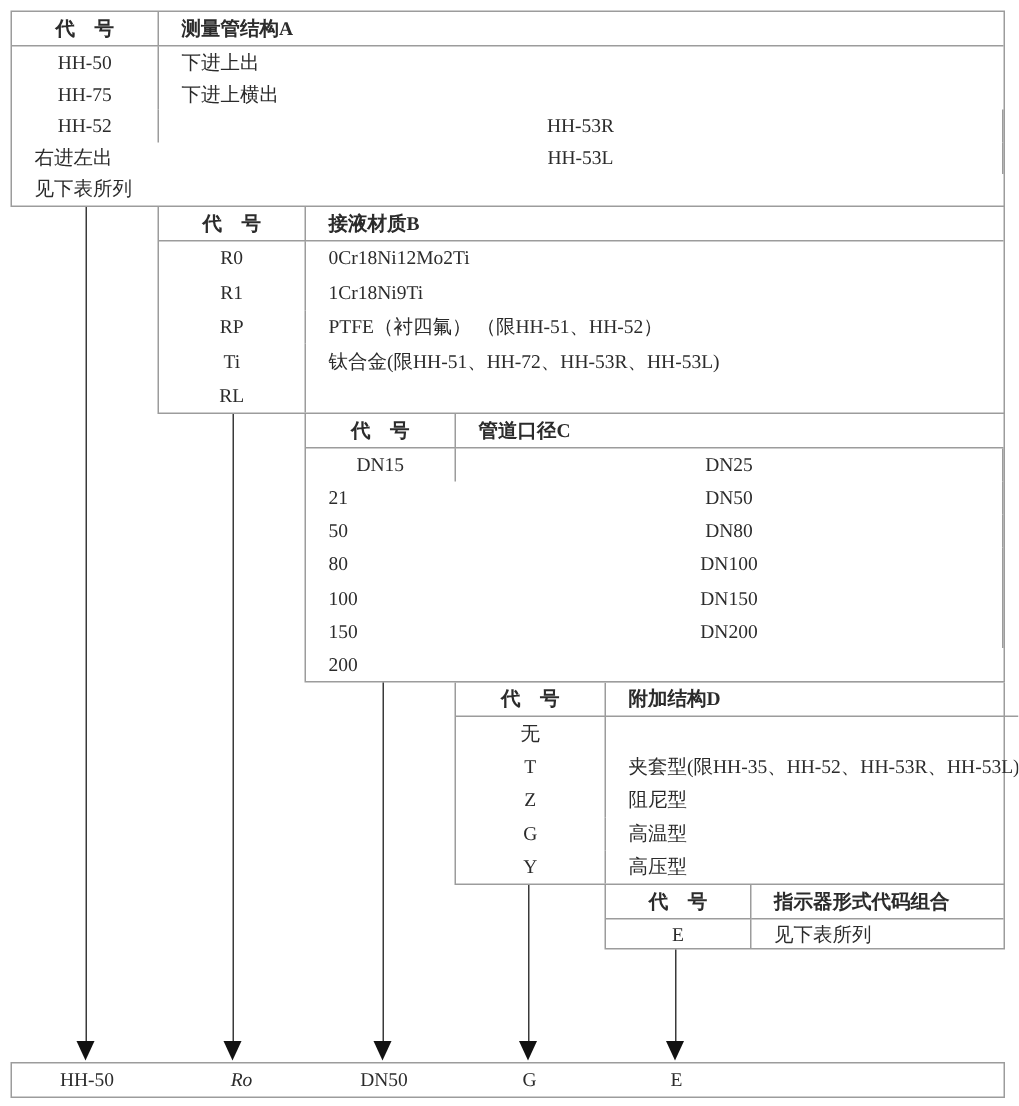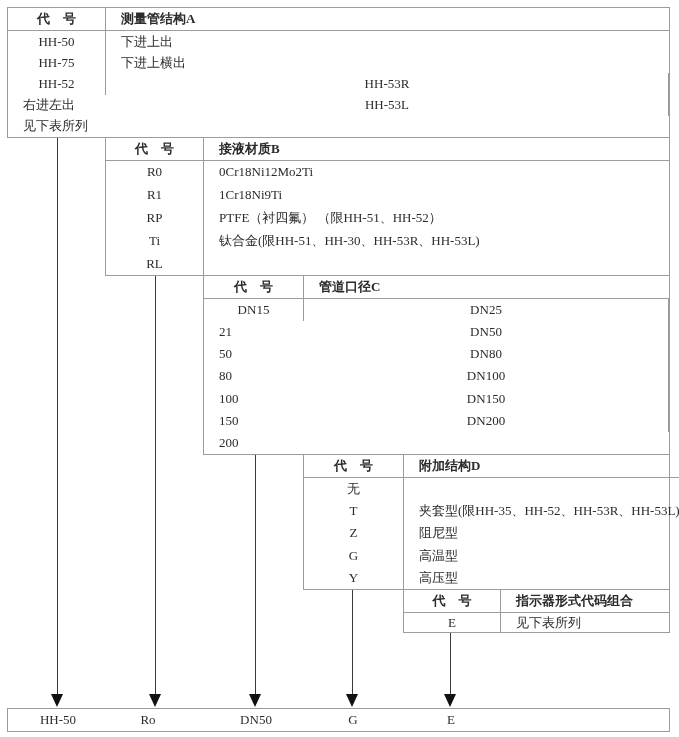--- a/index.html
+++ b/index.html
@@ -109,21 +109,21 @@
     <div class="tbl" style="left: 105px; top: 137px; width: 565px; height: 139px; grid-template-columns: 98px 1fr; grid-template-rows: 23px repeat(5, 1fr);">
       <div class="hcell code">代　号</div>
       <div class="hcell desc">接液材质B</div>
       <div class="cell code">R0</div>
       <div class="cell desc">0Cr18Ni12Mo2Ti</div>
       <div class="cell code">R1</div>
       <div class="cell desc">1Cr18Ni9Ti</div>
       <div class="cell code">RP</div>
       <div class="cell desc">PTFE（衬四氟） （限HH-51、HH-52）</div>
       <div class="cell code">Ti</div>
-      <div class="cell desc">钛合金(限HH-51、HH-30、HH-53R、HH-53L)</div>
+      <div class="cell desc">钛合金(限HH-51、HH-72、HH-53R、HH-53L)</div>
       <div class="cell code">RL</div>
     </div>
     <div class="tbl" style="left: 7px; top: 7px; width: 663px; height: 131px; grid-template-columns: 98px 1fr; grid-template-rows: 23px repeat(5, 1fr);">
       <div class="hcell code">代　号</div>
       <div class="hcell desc">测量管结构A</div>
       <div class="cell code">HH-50</div>
       <div class="cell desc">下进上出</div>
       <div class="cell code">HH-75</div>
       <div class="cell desc">下进上横出</div>
       <div class="cell code">HH-52</div>
@@ -140,19 +140,19 @@
   <div class="connector" style="left:450px;top:633px;height:61px;"></div>
 
   <div class="arrowhead" style="left:51px;top:694px;"></div>
   <div class="arrowhead" style="left:149px;top:694px;"></div>
   <div class="arrowhead" style="left:249px;top:694px;"></div>
   <div class="arrowhead" style="left:346px;top:694px;"></div>
   <div class="arrowhead" style="left:444px;top:694px;"></div>
 
   <div class="result-box">
     <span class="result-seg" style="left:10px;">HH-50</span>
-    <span class="result-seg" style="left:100px;">Ro</span>
+    <span class="result-seg" style="left:113px;font-style:italic;">Ro</span>
     <span class="result-seg" style="left:208px;">DN50</span>
     <span class="result-seg" style="left:305px;">G</span>
     <span class="result-seg" style="left:403px;">E</span>
   </div>
 
 </div>
 
 </body></html>

